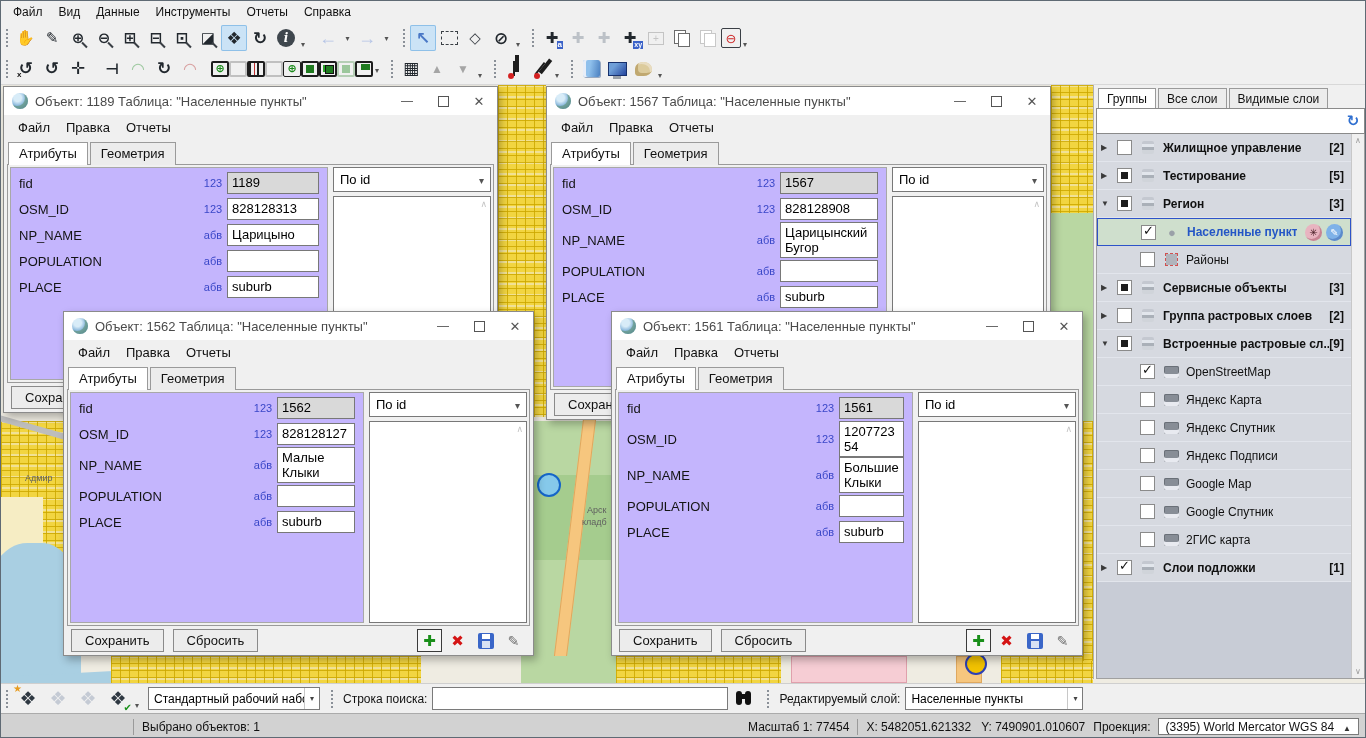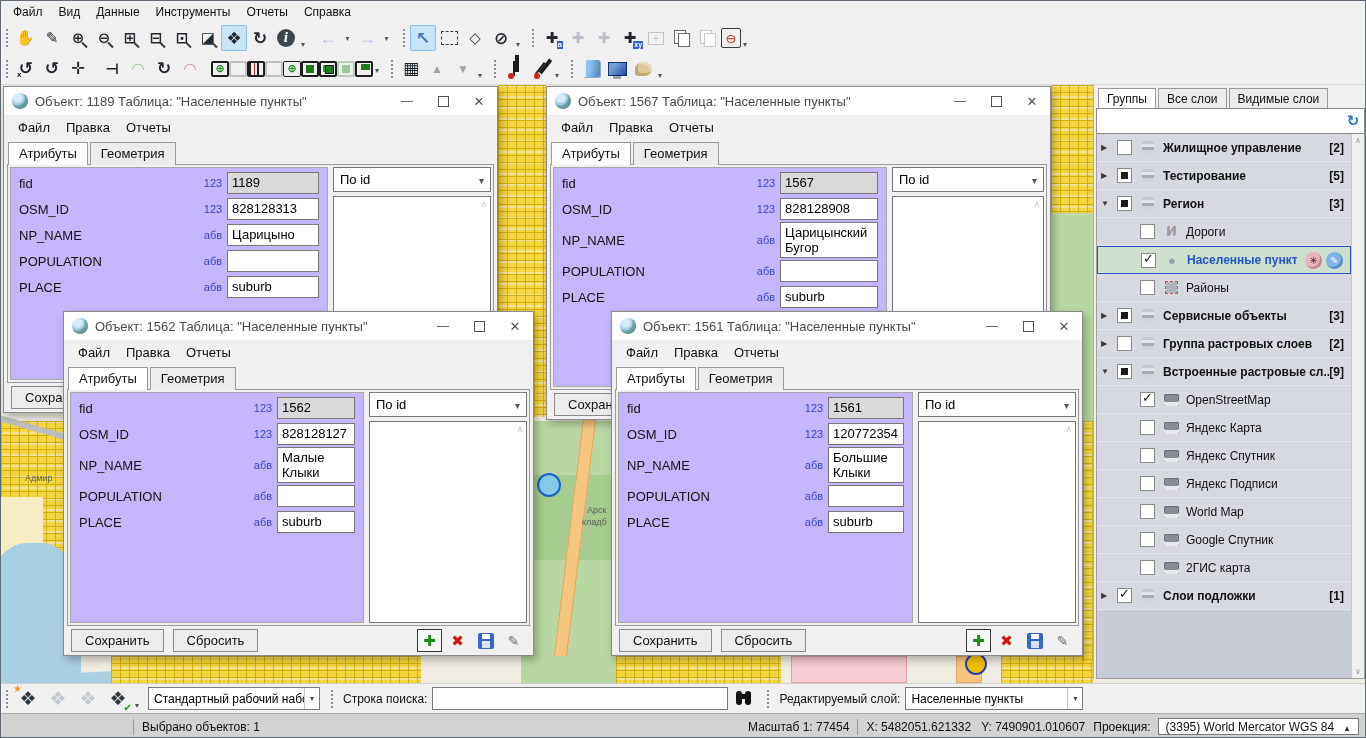--- a/index.html
+++ b/index.html
@@ -102,21 +102,21 @@
   .tab.active{background:#fff;position:relative;top:0;padding-bottom:4px;}
   .dbody{flex:1;display:flex;margin:-1px 3px 0 3px;border:1px solid #9a9a9a;background:#f0f0f0;padding:2px;overflow:hidden;}
   .attrs{flex:1;background:#c4b5fd;border:1px solid #a8a8a8;display:flex;flex-direction:column;overflow:hidden;padding-top:2px;}
   .arow{display:flex;align-items:center;min-height:26px;padding-left:8px;flex:0 0 auto;}
   .alabel{flex:1;font-size:13px;color:#141414;}
   .atype{width:28px;color:#3a47c8;font-size:11px;text-align:center;flex:0 0 auto;}
   .aval{width:78px;background:#fff;border:1px solid #787878;min-height:22px;font-size:13px;padding:2px 4px;margin-right:8px;flex:0 0 auto;word-wrap:break-word;}
   .aval.ro{background:#d9d9d9;}
   .d1 .aval{width:92px;}
   .d2 .aval{width:98px;}
-  .d4 .aval{width:76px;}
+  .d4 .aval{width:65px;}
   .rp{width:158px;display:flex;flex-direction:column;margin-left:5px;flex:0 0 auto;}
   .d2 .rp{width:152px;}
   .filter{height:25px;background:#fff;border:1px solid #787878;display:flex;align-items:center;justify-content:space-between;padding:0 6px;font-size:13px;flex:0 0 auto;}
   .chev::before{content:"▾";font-size:10px;color:#555;}
   .lb{flex:1;background:#fff;border:1px solid #787878;margin-top:4px;position:relative;}
   .lbhint{position:absolute;top:2px;right:3px;font-size:9px;color:#c4c4c4;}
   .lbhint::before{content:"∧";}
   .dbottom{height:29px;display:flex;align-items:center;padding:0 7px;gap:9px;flex:0 0 auto;}
   .btn{background:#ececec;border:1px solid #8a8a8a;padding:3px 13px;font-size:13px;color:#111;}
   .acts{margin-left:auto;display:flex;gap:3px;align-items:center;}
@@ -674,28 +674,20 @@
 
           <div class="trow grp">
             <span class="exp">▼</span>
             <span class="cb cb-fill"></span>
             <span class="ticon t-group"></span>
             <span class="tlabel">Регион</span>
 
             <span class="tcount">[3]</span>
           </div>
 
-          <div class="trow child">
-            <span class="exp"></span>
-            <span class="cb cb-un"></span>
-            <span class="ticon t-line"></span>
-            <span class="tlabel">Дороги</span>
-
-            <span class="tcount"></span>
-          </div>
 
           <div class="trow child sel">
             <span class="exp"></span>
             <span class="cb cb-check"></span>
             <span class="ticon t-point"></span>
             <span class="tlabel">Населенные пункты</span>
             <span class="rowicons">
               <span class="ric flower"></span>
               <span class="ric bluepen"></span>
             </span>
@@ -772,21 +764,21 @@
             <span class="ticon t-raster"></span>
             <span class="tlabel">Яндекс Подписи</span>
 
             <span class="tcount"></span>
           </div>
 
           <div class="trow child">
             <span class="exp"></span>
             <span class="cb cb-un"></span>
             <span class="ticon t-raster"></span>
-            <span class="tlabel">World Map</span>
+            <span class="tlabel">Google Map</span>
 
             <span class="tcount"></span>
           </div>
 
 
           <div class="trow child">
             <span class="exp"></span>
             <span class="cb cb-un"></span>
             <span class="ticon t-raster"></span>
             <span class="tlabel">Google Спутник</span>

